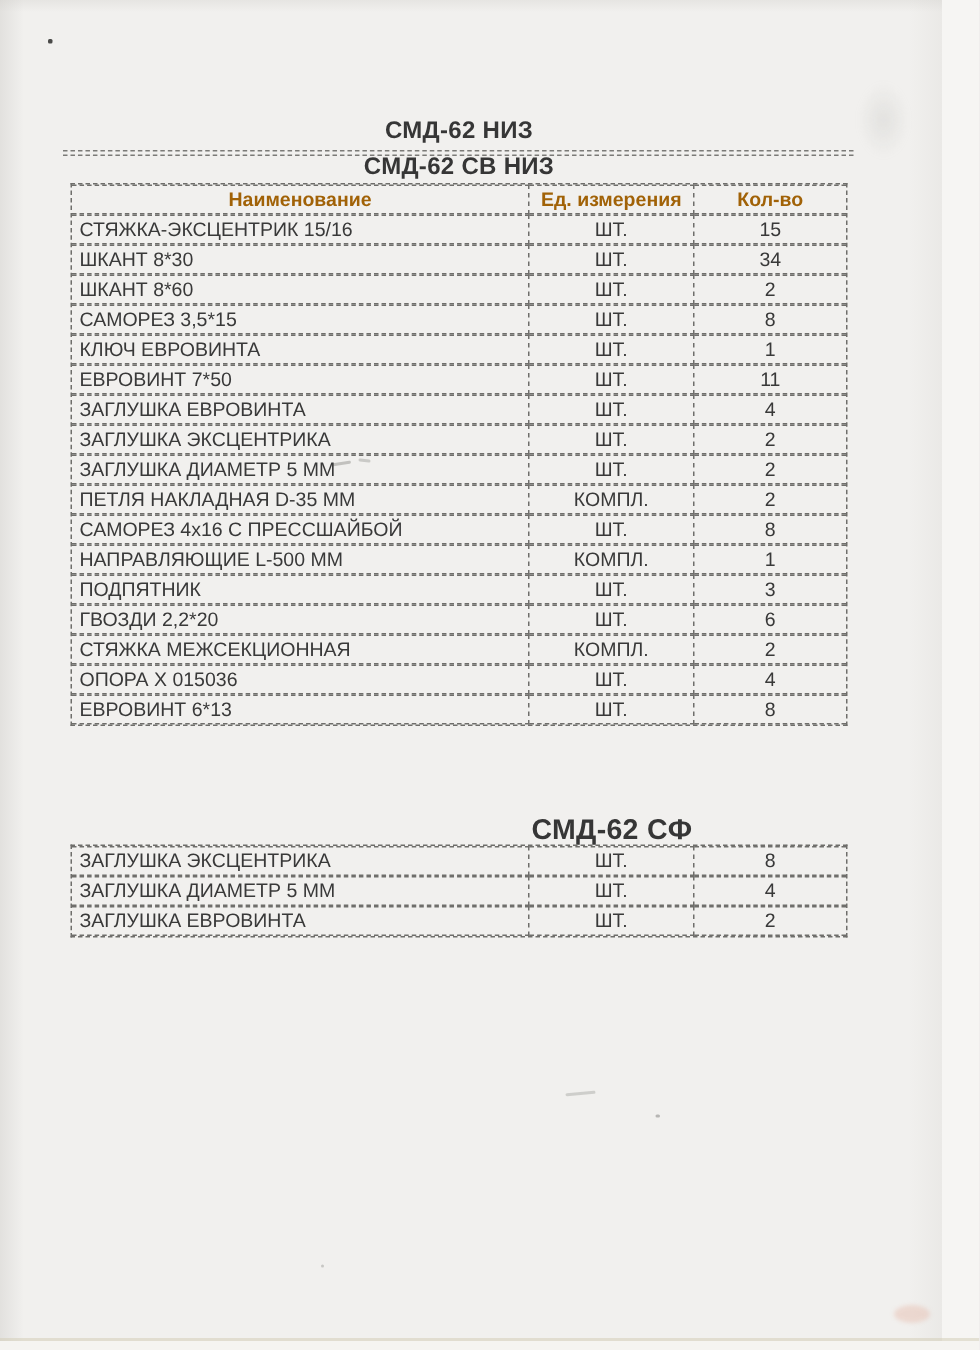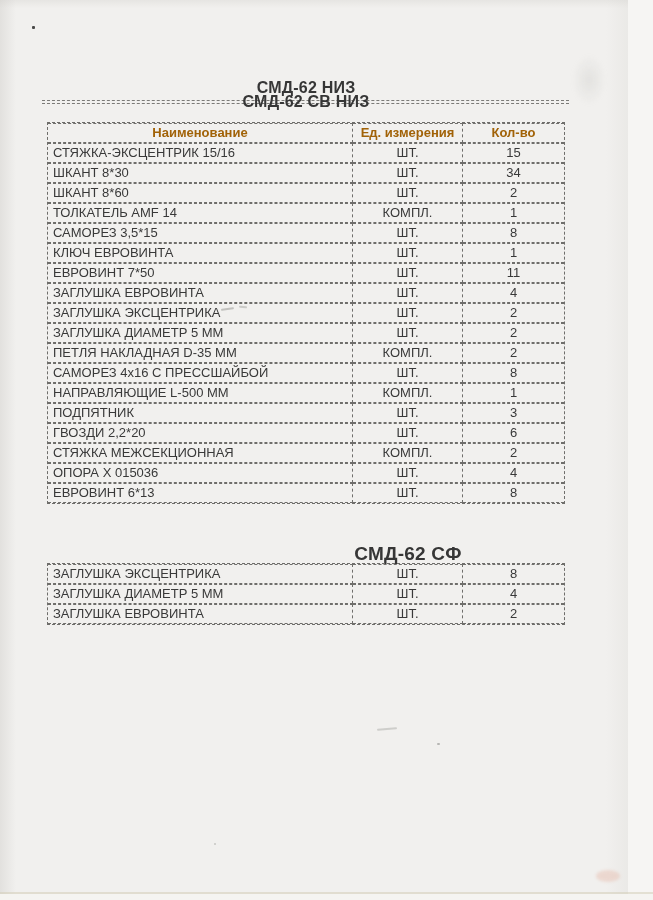--- a/index.html
+++ b/index.html
@@ -37,21 +37,21 @@
   #pencil-1b{left:239px;top:306px;width:8px;opacity:.45;transform:rotate(6deg);}
   #pencil-2{left:377px;top:728px;width:20px;opacity:.4;transform:rotate(-5deg);}
 
   
   .title{
     position:absolute;left:47px;width:518px;text-align:center;
     font-weight:bold;color:#363636;letter-spacing:.2px;
     font-size:16px;line-height:16px;white-space:nowrap;
   }
   #title-main{top:80px;}
-  #title-sub{top:94px;}
+  #title-sub{top:104px;}
   #title-sf{left:353px;width:110px;top:546px;font-size:19px;}
   #full-rule{
     position:absolute;left:42px;top:100px;width:527px;height:2px;
     border-top:1px dashed #7b7a77;border-bottom:1px dashed #7b7a77;
   }
 
   
   table.doc{
     position:absolute;left:47px;width:518px;box-sizing:border-box;
     border-collapse:separate;border-spacing:0;table-layout:fixed;
@@ -118,25 +118,20 @@
     <td class="c-name">ШКАНТ 8*30</td>
     <td class="c-unit">ШТ.</td>
     <td class="c-qty">34</td>
   </tr>
         <tr>
     <td class="c-name">ШКАНТ 8*60</td>
     <td class="c-unit">ШТ.</td>
     <td class="c-qty">2</td>
   </tr>
         <tr>
-    <td class="c-name">ТОЛКАТЕЛЬ AMF 14</td>
-    <td class="c-unit">КОМПЛ.</td>
-    <td class="c-qty">1</td>
-  </tr>
-        <tr>
     <td class="c-name">САМОРЕЗ 3,5*15</td>
     <td class="c-unit">ШТ.</td>
     <td class="c-qty">8</td>
   </tr>
         <tr>
     <td class="c-name">КЛЮЧ ЕВРОВИНТА</td>
     <td class="c-unit">ШТ.</td>
     <td class="c-qty">1</td>
   </tr>
         <tr>

